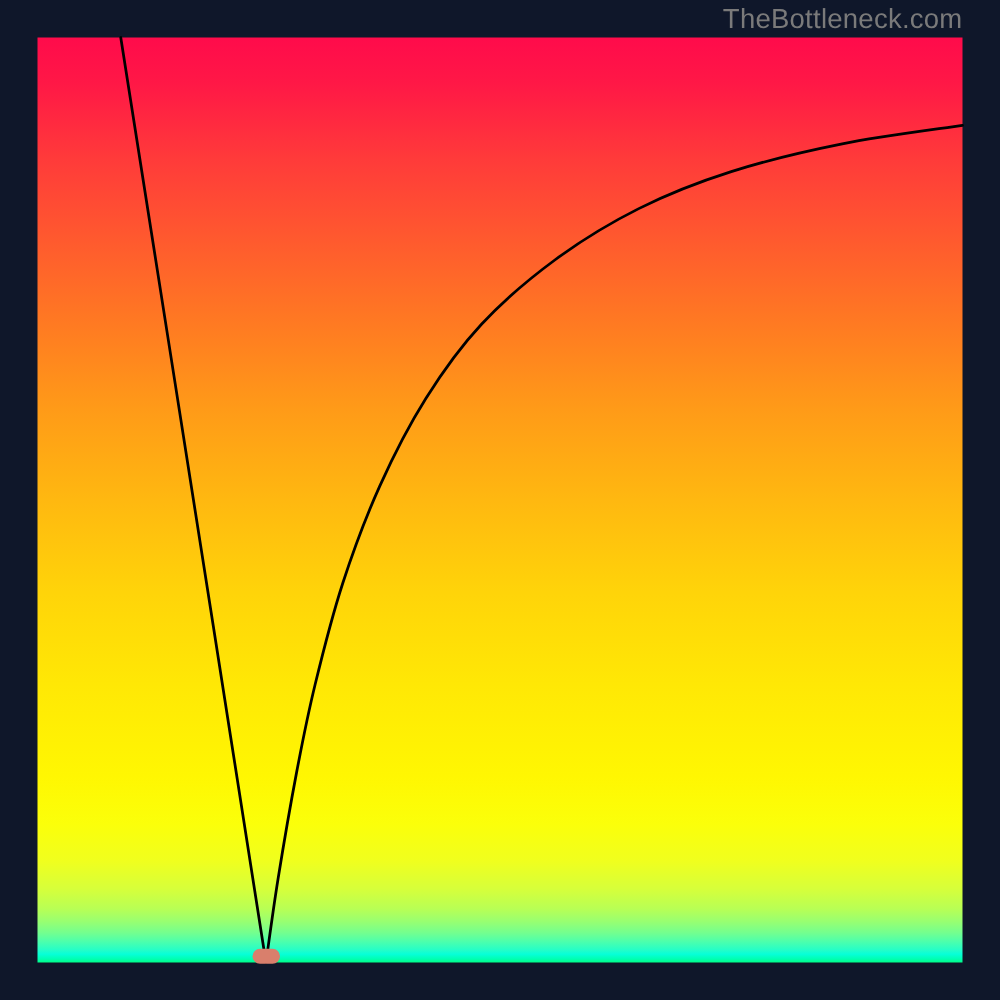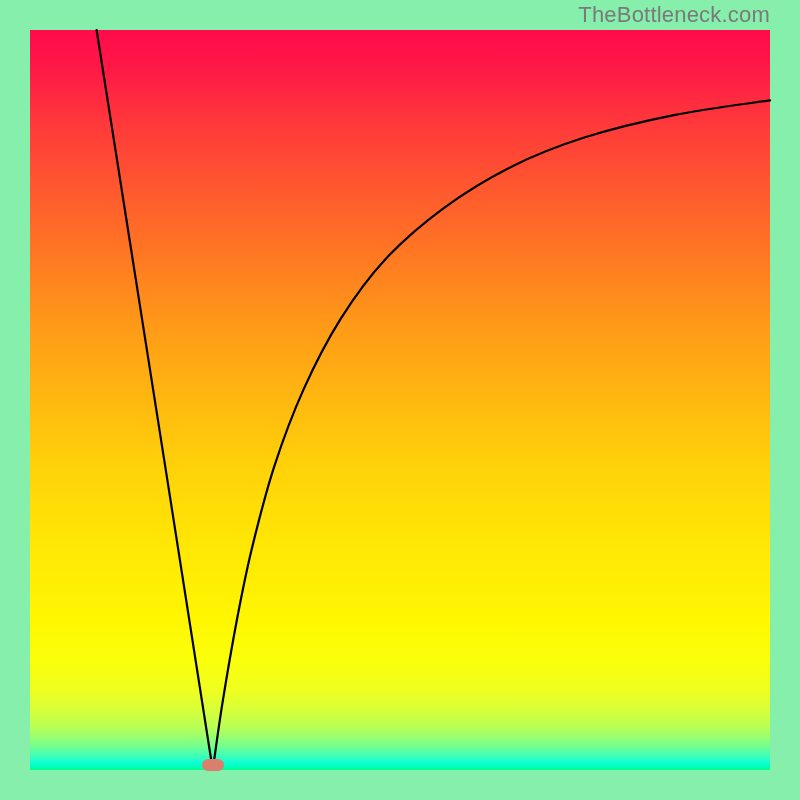--- a/index.html
+++ b/index.html
@@ -10,21 +10,21 @@
     background: #000;
     overflow: hidden;
     font-family: Arial, Helvetica, sans-serif;
   }
   .frame {
     position: absolute;
     top: 0;
     left: 0;
     width: 800px;
     height: 800px;
-    background: #86efac;
+    background: #0f172a;
   }
   .plot-area {
     position: absolute;
     left: 30px;
     top: 30px;
     width: 740px;
     height: 740px;
     
     background:
       linear-gradient(to bottom,

